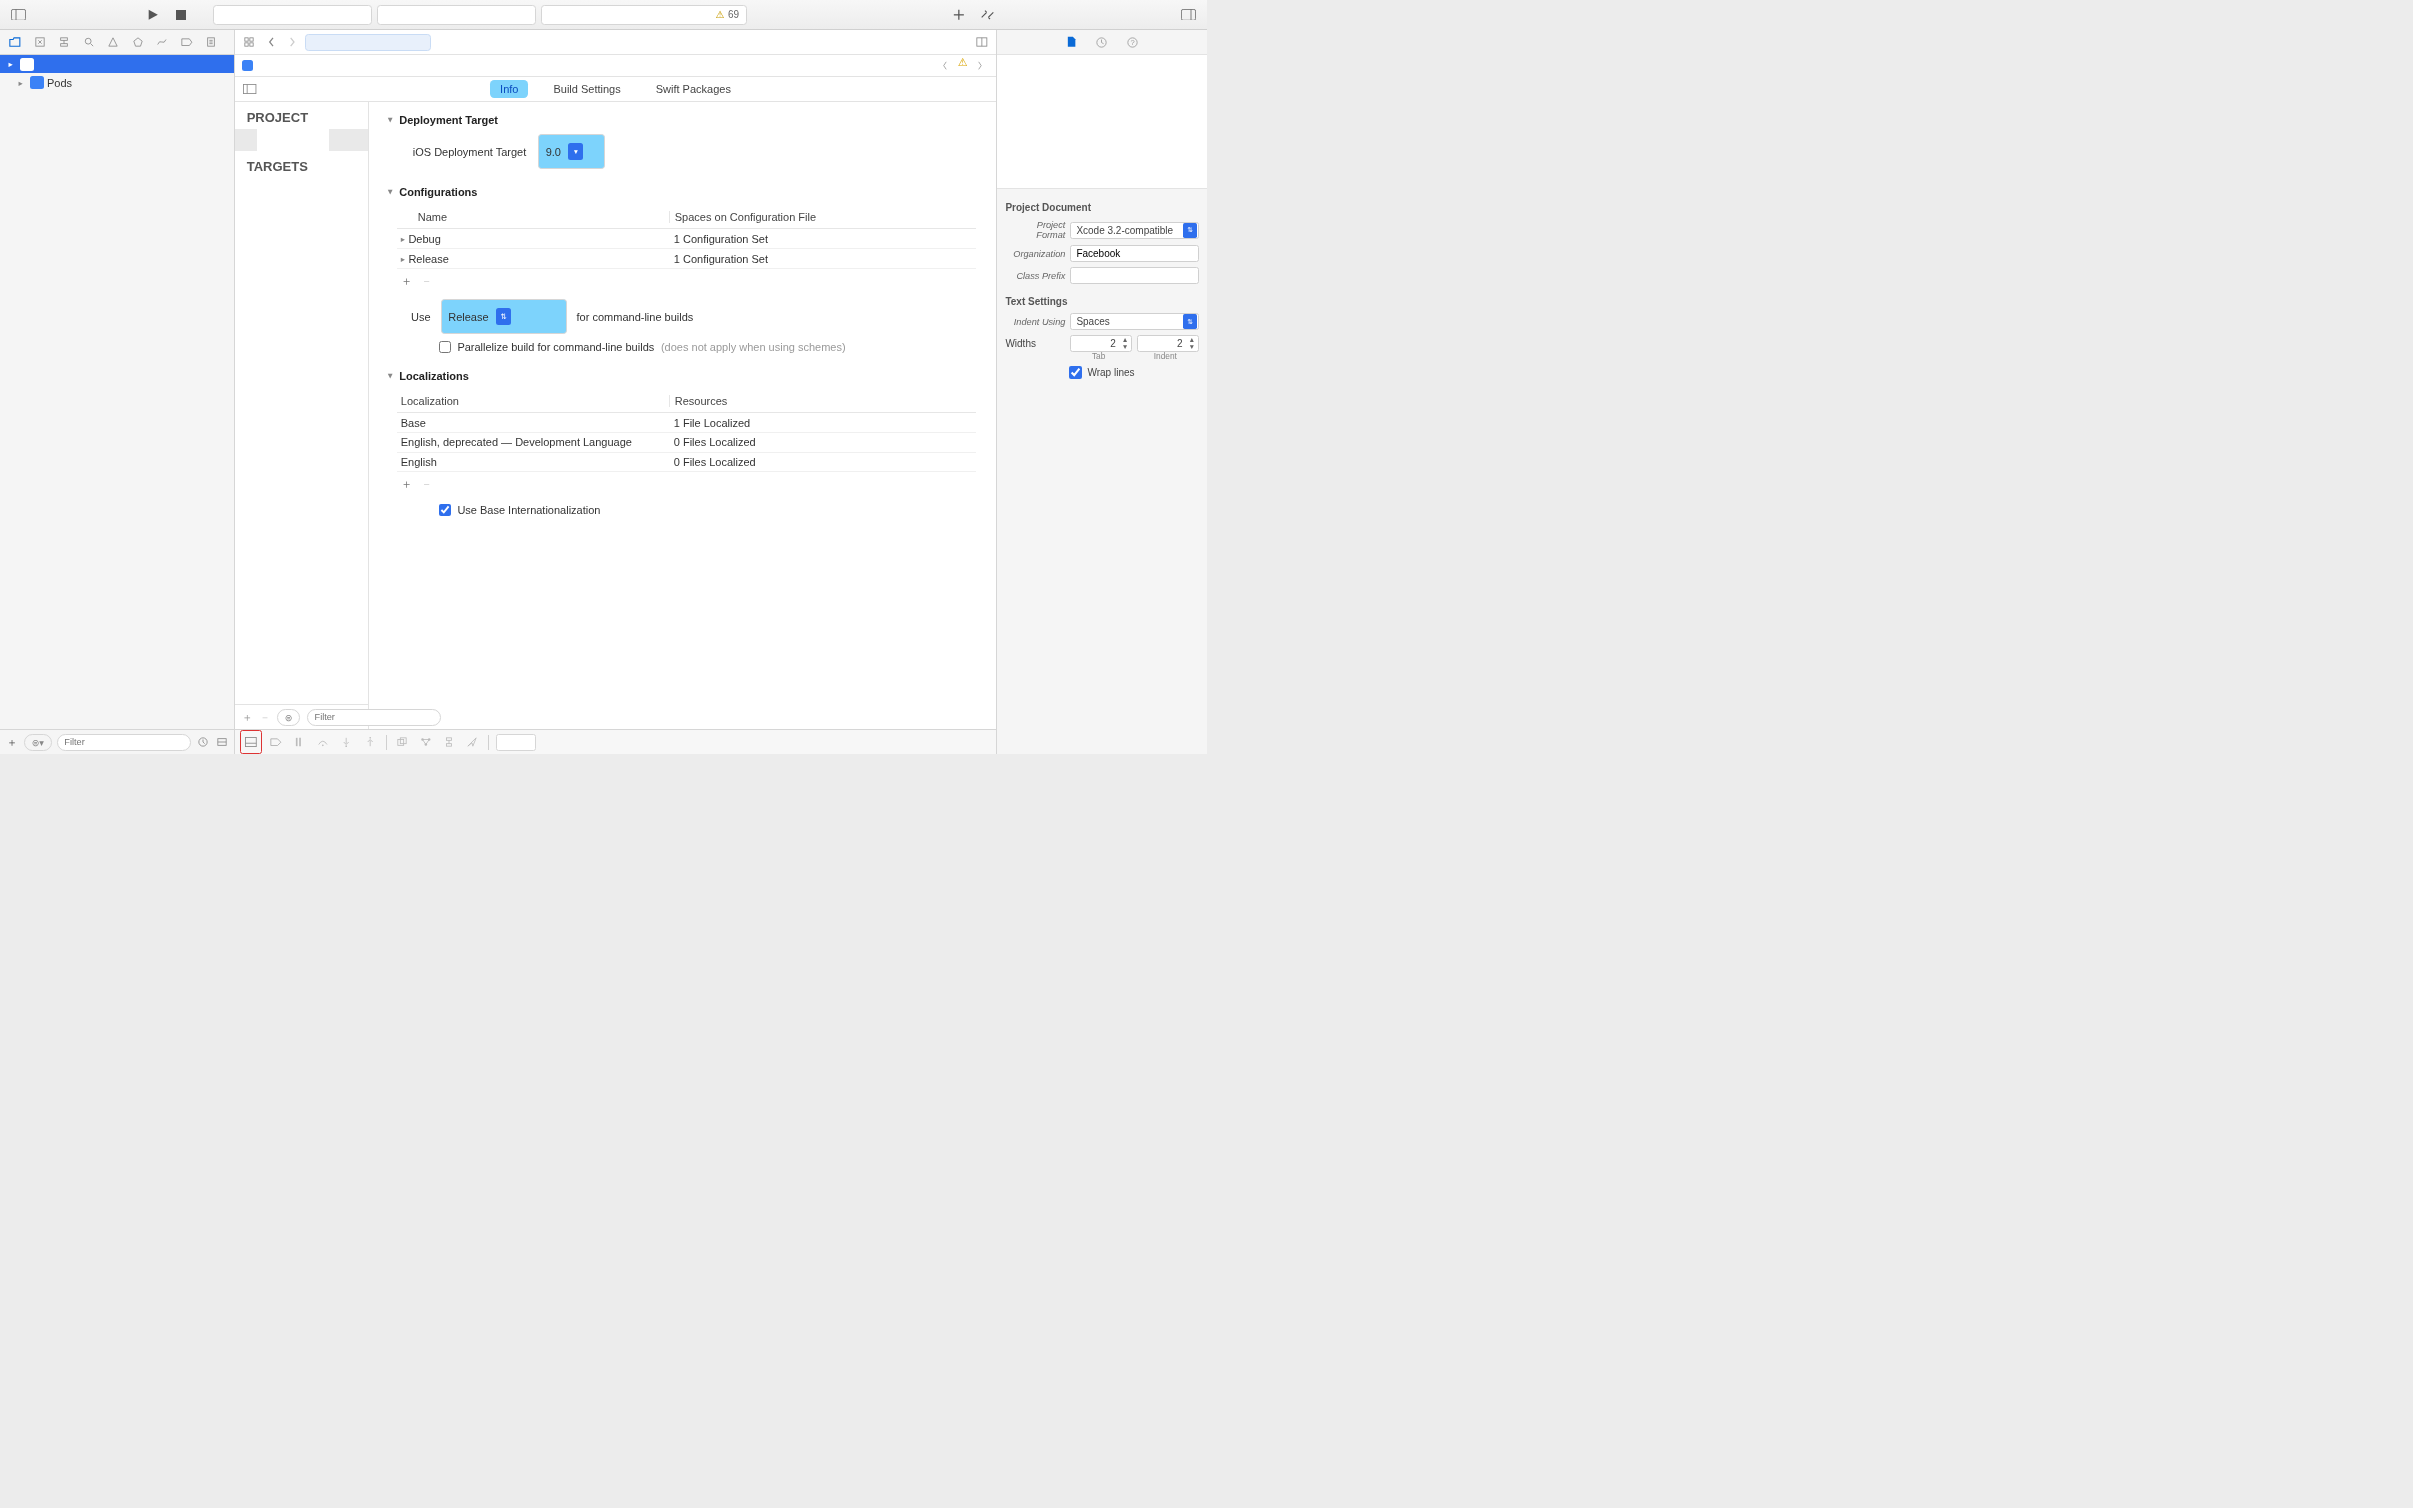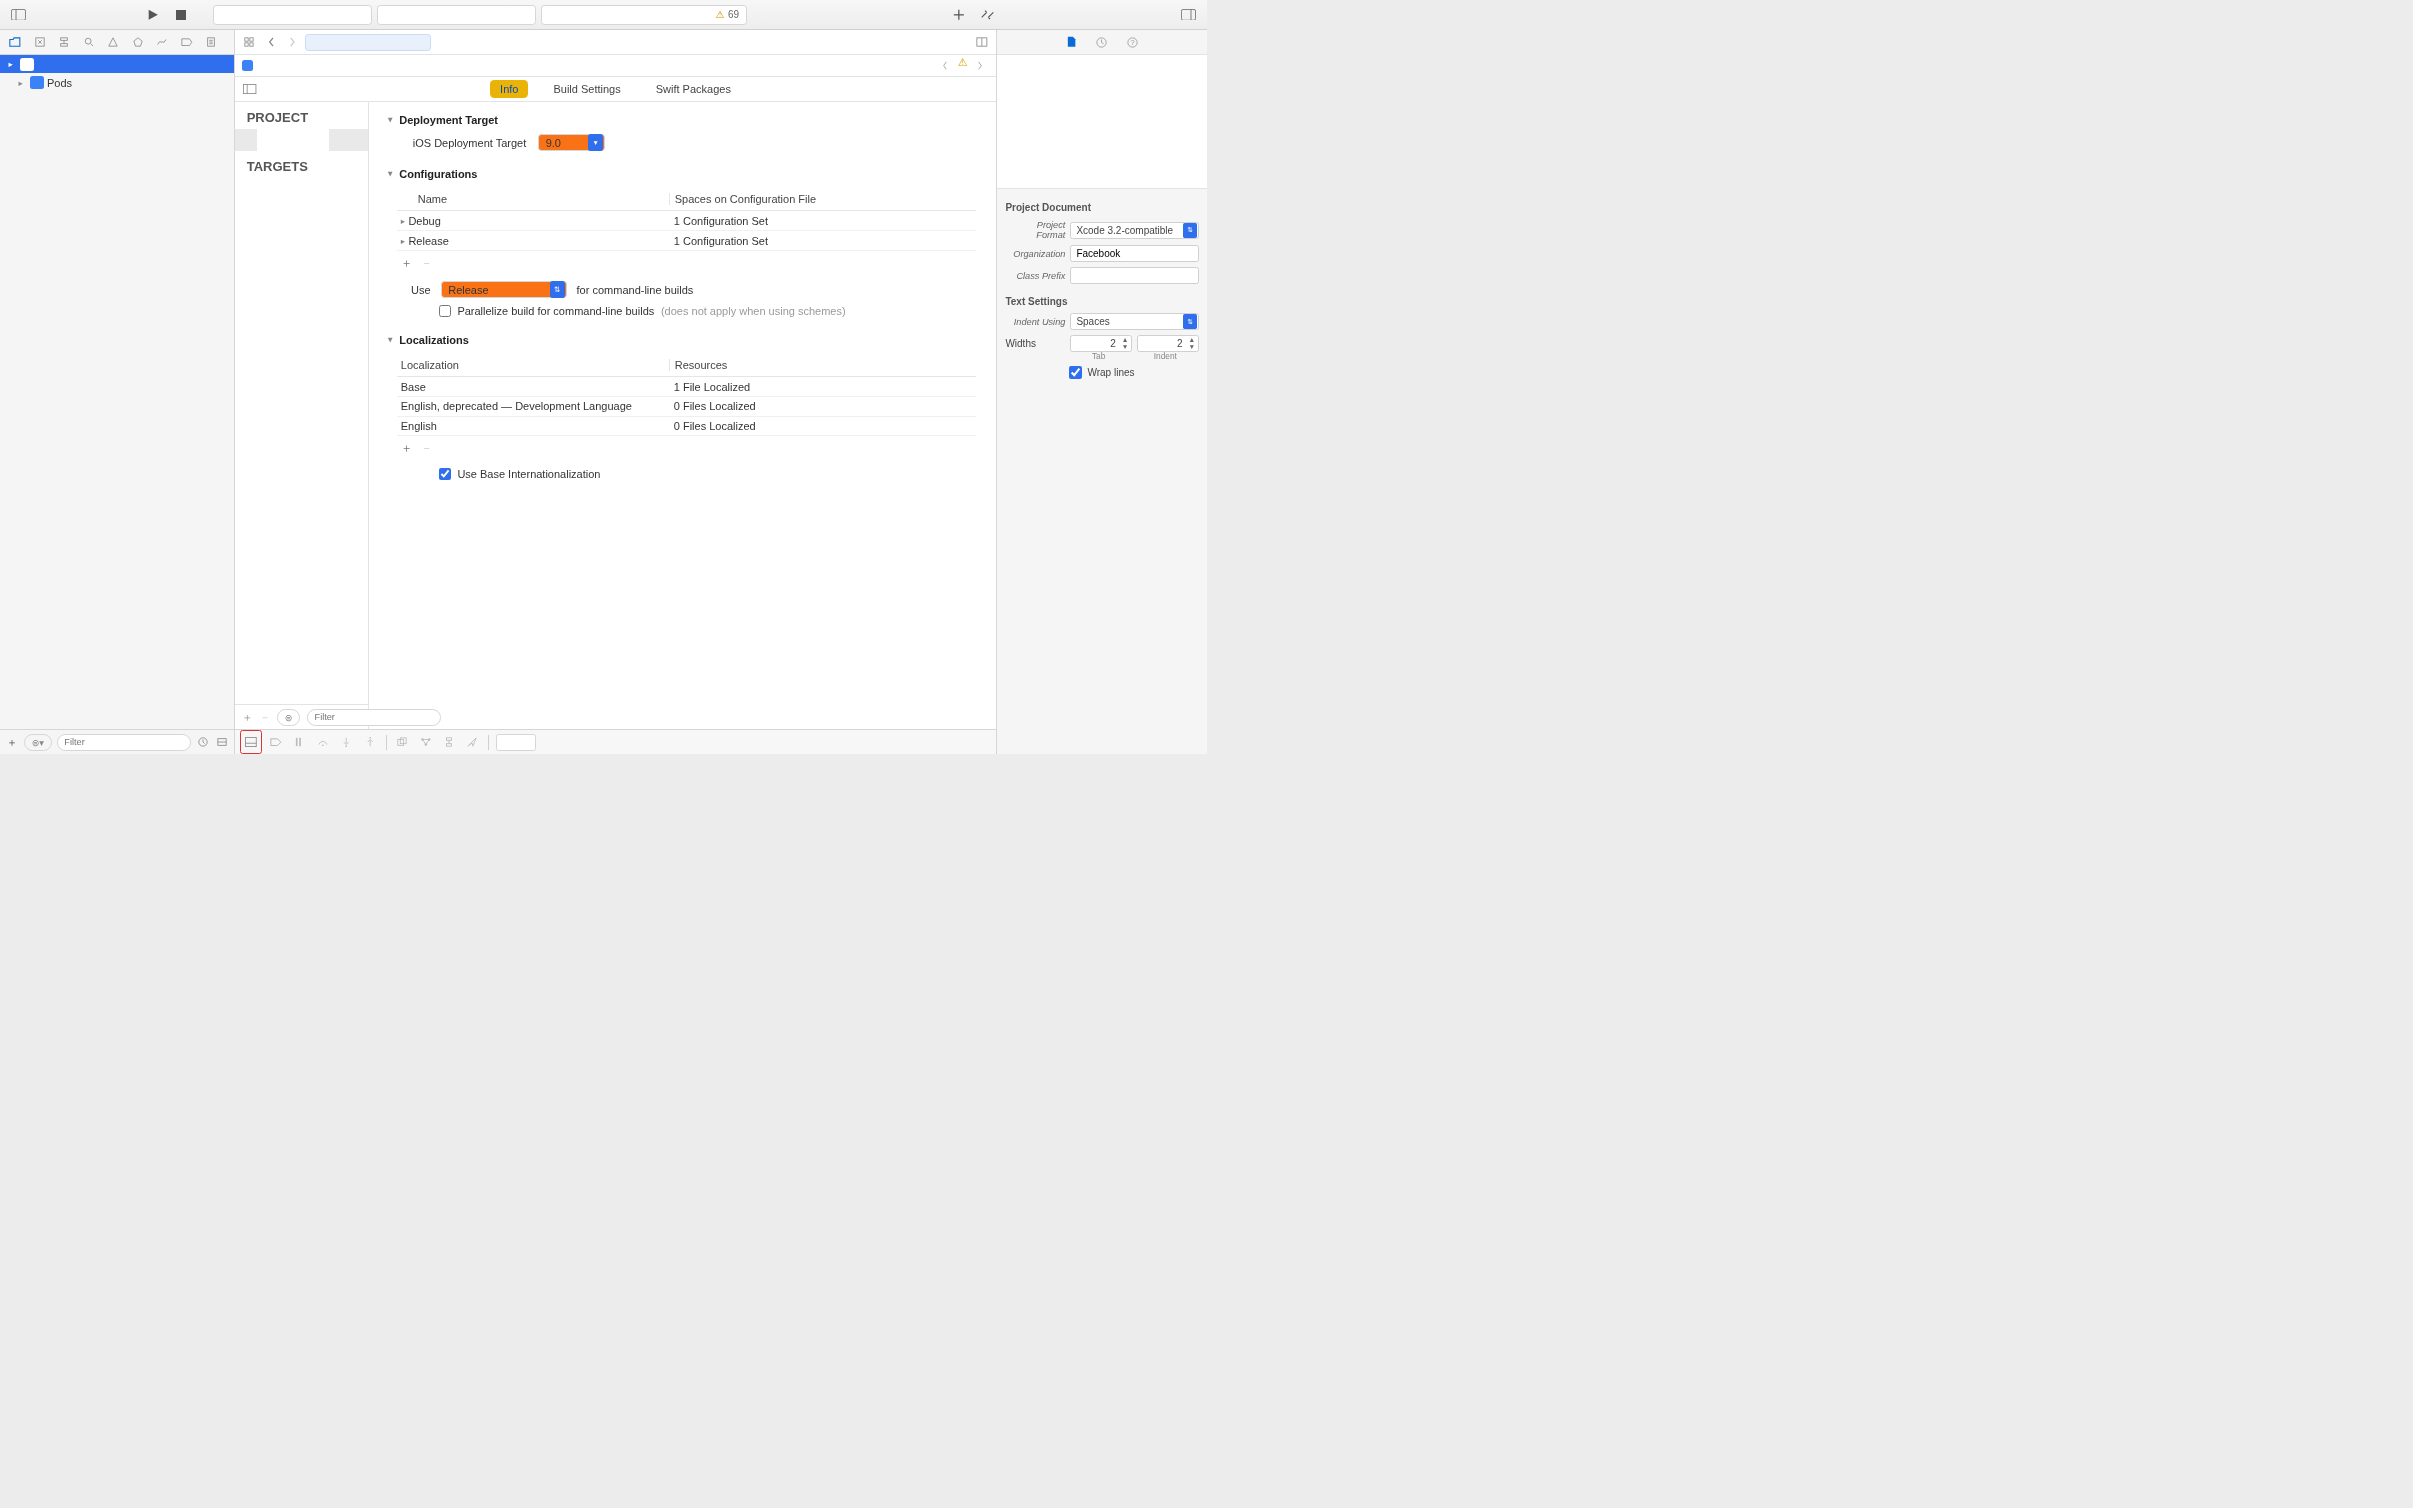--- a/index.html
+++ b/index.html
@@ -37,40 +37,40 @@
 
 .editor { flex:1; display:flex; flex-direction:column; background:#fff; min-width:0;}
 .jump-bar { height:25px; border-bottom:0.8px solid #e3e3e3; display:flex; align-items:center; padding:0 5px; gap:3.4px;}
 .jump-bar .crumb{ height:17px; padding:1.7px 8.4px; border-radius:3.4px; background:#e8f0fb; border:0.8px solid #c9dcf5; }
 .path-bar { height:22px; border-bottom:0.8px solid #e3e3e3; display:flex; align-items:center; padding:0 6.7px; gap:5px; color:#555;}
 .path-bar .right{ margin-left:auto; display:flex; gap:3.4px;}
 .editor-tabs-row { height:25px; border-bottom:0.8px solid #e3e3e3; display:flex; align-items:center; }
 .editor-tabs-row .panel-toggle{ width:30px; display:flex; justify-content:center;}
 .center-tabs { flex:1; display:flex; justify-content:center; gap:15px;}
 .center-tabs .tab { padding:3.4px 10px; border-radius:4.2px; color:#444; font-size:11px;}
-.center-tabs .tab.active { background:#eab308; color:#0a4bbf;}
+.center-tabs .tab.active { background:#7dd3fc; color:#0a4bbf;}
 
 .editor-body { flex:1; display:flex; min-height:0;}
 
 .targets-col { width:134px; border-right:0.8px solid #e3e3e3; display:flex; flex-direction:column;}
 .targets-col .section-label{ font-size:13px; font-weight:600; color:#555; padding:8.4px 11.7px 3.4px;}
 .targets-col .project-row{ height:22px; display:flex; align-items:center;}
 .targets-col .project-row .left-pad{width:22px;height:100%;background:#e9e9e9;}
 .targets-col .project-row .mid{flex:1;height:100%;}
 .targets-col .project-row .right-pad{width:39px;height:100%;background:#e9e9e9;}
 .targets-bottom{ margin-top:auto; height:25px; border-top:0.8px solid #e3e3e3; display:flex; align-items:center; padding:0 6.7px; gap:6.7px;}
 .targets-bottom .filter-input{flex:1;}
 
 .settings { flex:1; overflow:auto; padding:11.7px 20px 34px; }
 .section { margin-bottom:17px;}
 .section-header{ display:flex; align-items:center; gap:6px; font-weight:600; font-size:11px; color:#222; margin-bottom:8.4px;}
 .section-header .chev{ font-size:8.4px; color:#888; transform:rotate(90deg); display:inline-block;}
 .form-row{ display:flex; align-items:center; gap:10px; margin:5px 0 5px 22px;}
 .form-row .label{ min-width:117px; text-align:center; color:#333;}
-.combo{ display:flex; align-items:center; border:0.8px solid #d6d6d6; border-radius:3.4px; height:17px; background:#f97316;justify-content:space-between; }
+.combo{ display:flex; align-items:center; border:0.8px solid #d6d6d6; border-radius:3.4px; height:35px; background:#7dd3fc; }
 .combo .combo-val{ padding:0 6.7px;}
 .combo .combo-btn{ width:15px; height:17px; background:#2f6fed; border-radius:2.5px; margin:0.8px; display:flex;align-items:center;justify-content:center;color:#fff;font-size:7.5px;}
 
 .table{ margin:3.4px 0 0 8.4px;}
 .table-head{ display:grid; grid-template-columns: 268px 1fr; padding:5px 3.4px; border-bottom:0.8px solid #e6e6e6; color:#444;}
 .table-head .th:nth-child(2){border-left:0.8px solid #e6e6e6;padding-left:5px;}
 .table-row{ display:grid; grid-template-columns: 268px 1fr; padding:3.4px 3.4px; border-bottom:0.8px solid #f0f0f0;}
 .table-row .td:first-child{display:flex;align-items:center;gap:3.4px;}
 .table-row .td:first-child .disc{font-size:8.4px;color:#888;}
 .table-row .td:nth-child(2){padding-left:5px;}

